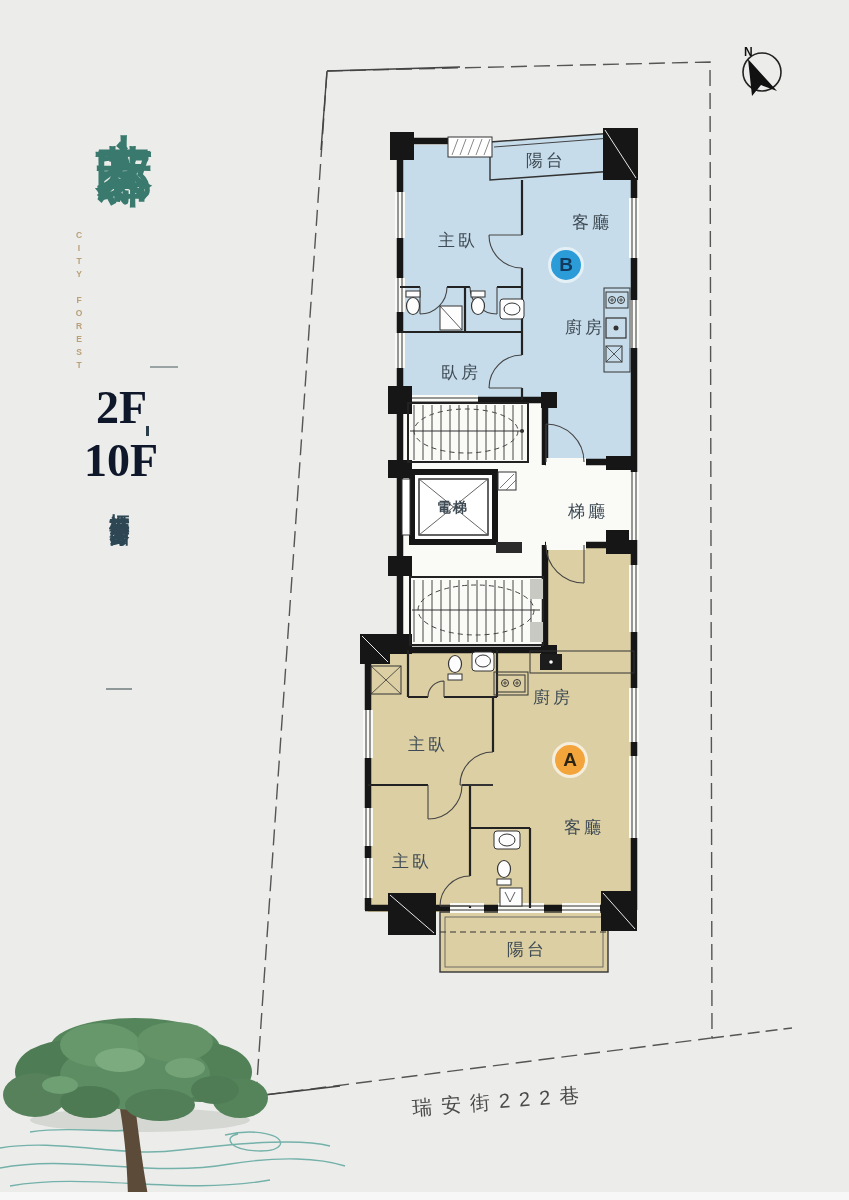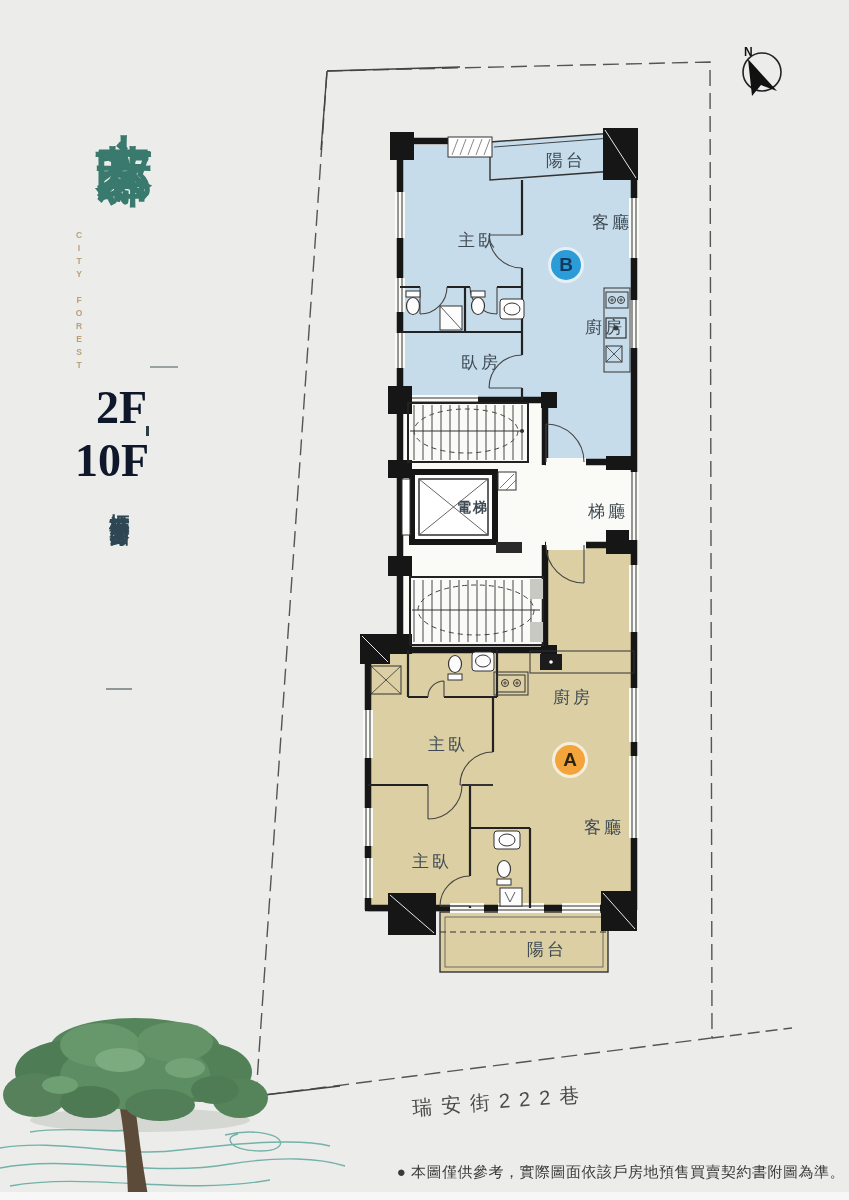--- a/index.html
+++ b/index.html
@@ -12,27 +12,27 @@
     font-family:"Liberation Serif",serif;font-weight:700;font-size:57px;
     letter-spacing:5px;color:#3A7A6E;line-height:1;}
   .v-sub{position:absolute;left:74px;top:230px;writing-mode:vertical-rl;
     text-orientation:upright;font-size:8.5px;letter-spacing:3px;color:#B9A078;font-weight:700;}
   .divider{position:absolute;height:2px;background:#9AA3A3;}
   .d1{left:150px;top:366px;width:28px;}
   .d2{left:106px;top:688px;width:26px;background:#8F9898;}
   .floor{position:absolute;font-family:"Liberation Serif",serif;font-weight:700;
     font-size:46px;color:#0f172a;line-height:1;}
   .f1{left:96px;top:385px;}
-  .f2{left:75px;top:438px;text-align:center;}
+  .f2{left:84px;top:438px;text-align:center;}
   .fsep{position:absolute;left:146px;top:426px;width:3px;height:10px;background:#2B3F4A;}
   .v-cap{position:absolute;left:107px;top:498px;writing-mode:vertical-rl;
     font-size:20px;letter-spacing:2px;color:#2E4754;font-weight:700;}
   
   .rlabel{position:absolute;transform:translate(-50%,-50%);font-size:17px;
-    letter-spacing:3px;color:#3E4B54;font-weight:500;white-space:nowrap;margin-left:20px;}
+    letter-spacing:3px;color:#3E4B54;font-weight:500;white-space:nowrap;}
   .rlabel.small{font-size:14px;letter-spacing:2px;font-weight:bold;}
   .badge{position:absolute;width:30px;height:30px;border-radius:50%;
     transform:translate(-50%,-50%);display:flex;align-items:center;justify-content:center;
     font-weight:700;font-size:19px;}
   .badge-b{background:#2B9CD8;color:#12395E;border:3px solid #E4F0F6;}
   .badge-a{background:#F3A43B;color:#2E2414;border:3px solid #F6EEDC;}
   
   .street{position:absolute;left:412px;top:1088px;transform:rotate(-4.5deg);
     font-size:20px;letter-spacing:9px;color:#4A4A4A;font-weight:500;white-space:nowrap;}
   .disclaimer{position:absolute;right:4px;top:1163px;font-size:15px;
@@ -280,27 +280,26 @@
   <div class="floor f1">2F</div>
   <div class="fsep"></div>
   <div class="floor f2">10F</div>
   <div class="v-cap">標準層平面參考圖</div>
   <div class="divider d2"></div>
 
   <div class="rlabel" style="left:546px;top:160px;">陽台</div>
   <div class="rlabel" style="left:458px;top:240px;">主臥</div>
   <div class="rlabel" style="left:592px;top:222px;">客廳</div>
   <div class="rlabel" style="left:585px;top:327px;">廚房</div>
-  <div class="rlabel" style="left:461px;top:362px;">臥房</div>
+  <div class="rlabel" style="left:461px;top:372px;">臥房</div>
   <div class="rlabel small" style="left:453px;top:508px;">電梯</div>
   <div class="rlabel" style="left:588px;top:511px;">梯廳</div>
   <div class="rlabel" style="left:553px;top:697px;">廚房</div>
   <div class="rlabel" style="left:428px;top:744px;">主臥</div>
   <div class="rlabel" style="left:584px;top:827px;">客廳</div>
   <div class="rlabel" style="left:412px;top:861px;">主臥</div>
   <div class="rlabel" style="left:527px;top:949px;">陽台</div>
 
   <div class="badge badge-b" style="left:566px;top:265px;">B</div>
   <div class="badge badge-a" style="left:570px;top:760px;">A</div>
 
   <div class="street">瑞安街222巷</div>
-  <div class="disclaimer">● 本圖僅供參考，實際圖面依該戶房地預售買賣契約書附圖為準。</div>
 </div>
 
 </body></html>

